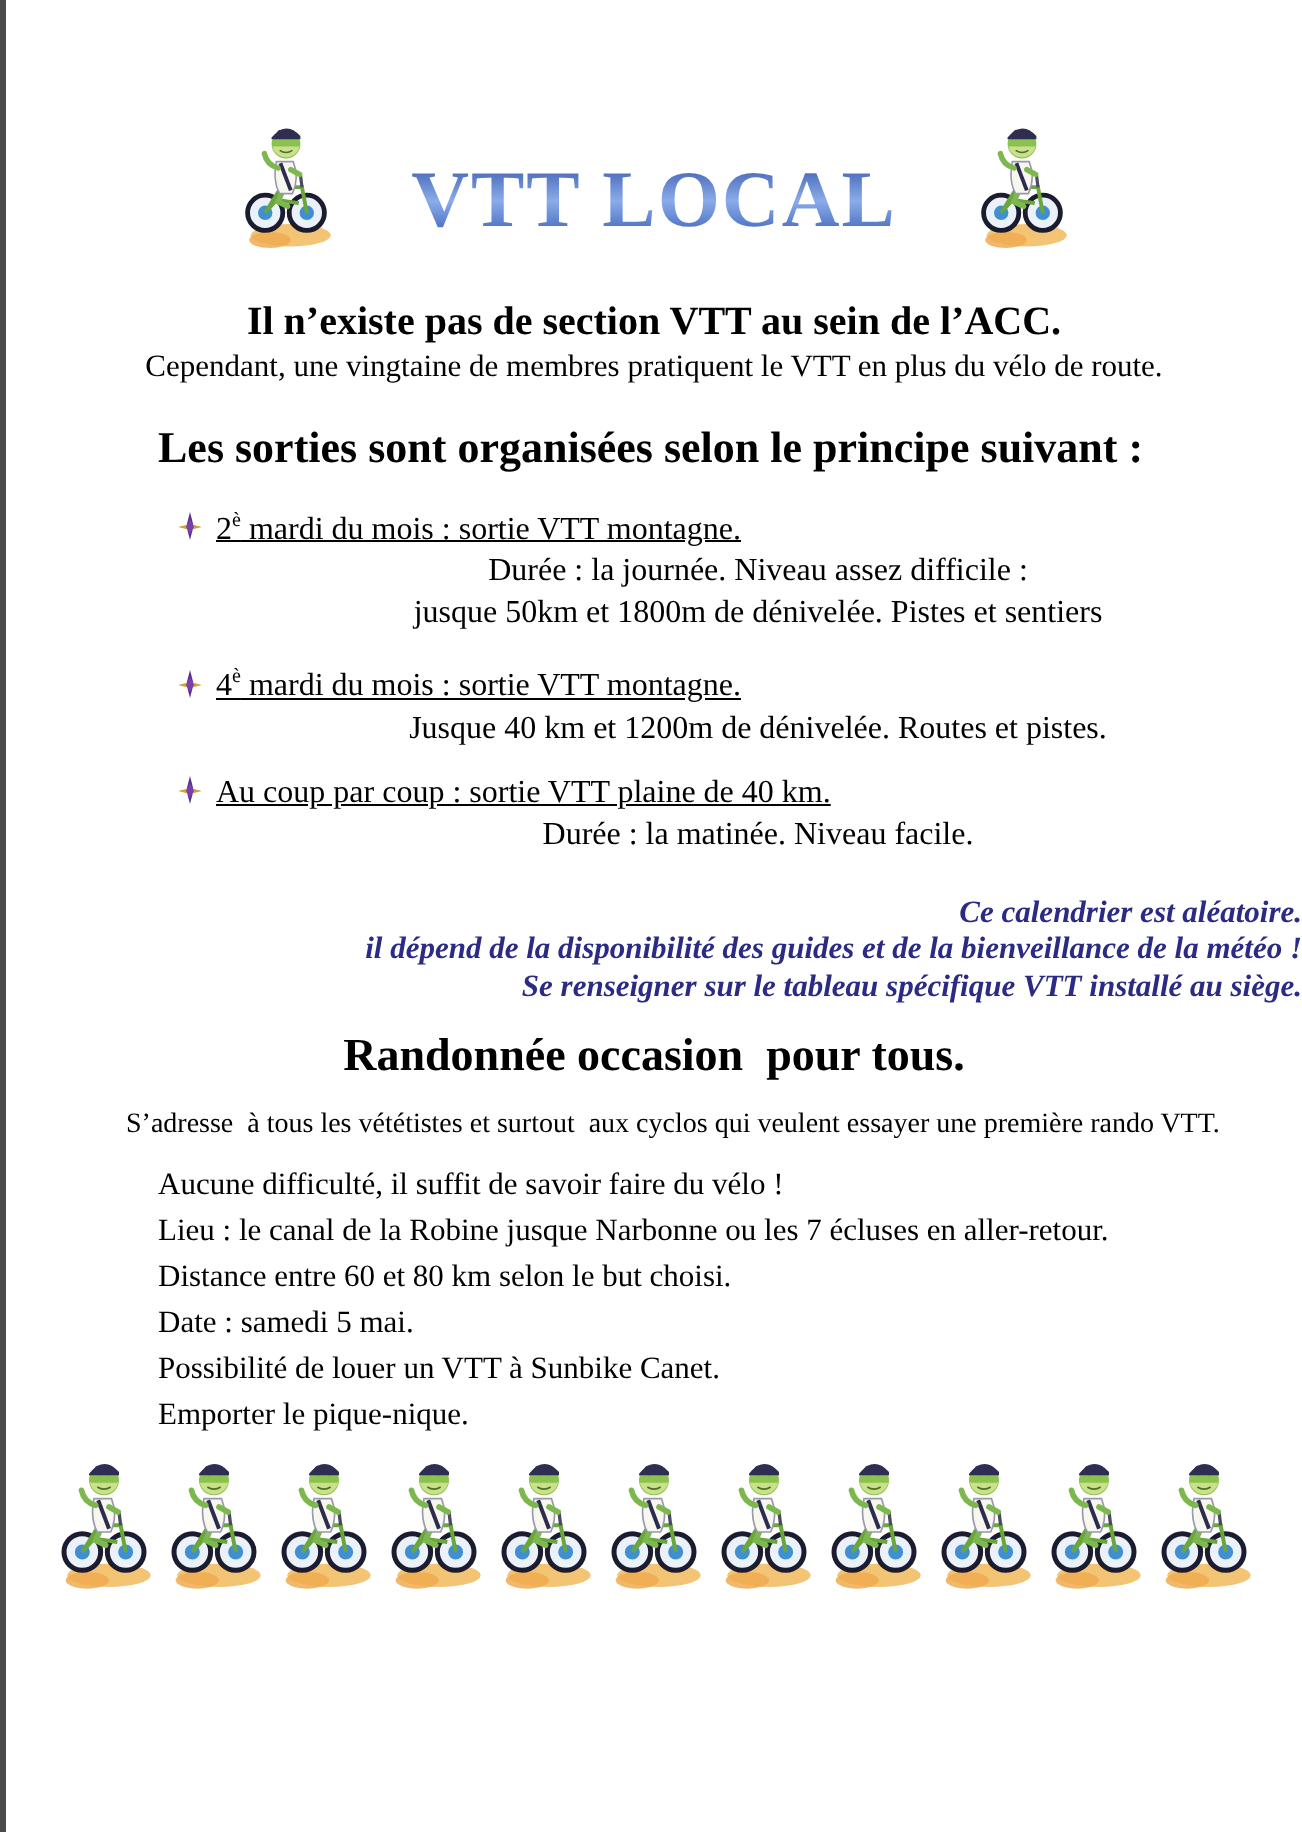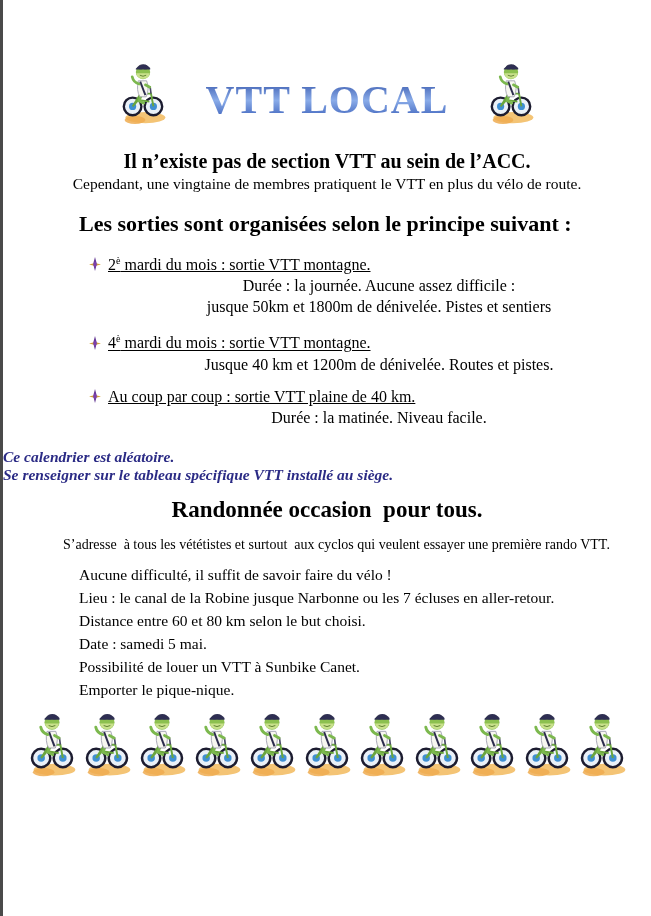--- a/index.html
+++ b/index.html
@@ -28,21 +28,21 @@
   .sorties-heading{font-size:22px;font-weight:bold;margin:18px 0 0 76px;}
 
   .bullets{margin:14px 0 0 86px;}
   .bullet{margin-bottom:12px;text-align:center;}
   .bullet-title{font-size:16px;display:flex;align-items:baseline;gap:7px;line-height:20px;}
   .bullet-title .bt-text{text-decoration:underline;}
   .bullet-title sup{font-size:10px;}
   .bullet-line{font-size:16px;line-height:21px;margin-left:18px;white-space:pre-wrap;}
   .star{position:relative;top:1px;flex:0 0 auto;}
 
-  .notice{margin-top:20px;text-align:left;font-weight:bold;font-style:italic;font-size:15.5px;line-height:18.5px;}
+  .notice{margin-top:20px;text-align:right;font-weight:bold;font-style:italic;font-size:15.5px;line-height:18.5px;}
 
   .rando-heading{text-align:center;font-size:23px;font-weight:bold;margin:12px 0 0;white-space:pre-wrap;}
   .audience{font-size:14px;margin:14px 0 0 60px;white-space:pre-wrap;}
 
   .body-lines{margin:14px 0 0 76px;}
   .body-line{font-size:15.5px;line-height:16px;margin:0 0 7px;white-space:pre-wrap;}
 
   .bottom-row{display:flex;justify-content:center;gap:5px;margin-top:4px;padding:0 18px;}
   .bottom-row .cyclist-slot{width:50px;height:76px;}
 </style>
@@ -109,21 +109,21 @@
   <div class="bullets" id="bullets">
       <div class="bullet">
         <div class="bullet-title">
           <svg class="star" width="12" height="14" viewBox="0 0 12 14">
             <polygon points="6,0 7.8,7 6,14 4.2,7" fill="#5b2d8e"></polygon>
             <polygon points="0,7.5 6,6 12,7.5 6,9" fill="#cfa23c"></polygon>
             <polygon points="6,3.5 8,7.5 6,11 4,7.5" fill="#7a3fae"></polygon>
           </svg>
           <span class="bt-text">2<sup>è</sup> mardi du mois : sortie VTT montagne.</span>
         </div>
-        <div class="bullet-line">Durée : la journée. Aucune assez difficile :</div>
+        <div class="bullet-line">Durée : la journée. Niveau assez difficile :</div>
         <div class="bullet-line">jusque 50km et 1800m de dénivelée. Pistes et sentiers</div>
       </div>
       <div class="bullet">
         <div class="bullet-title">
           <svg class="star" width="12" height="14" viewBox="0 0 12 14">
             <polygon points="6,0 7.8,7 6,14 4.2,7" fill="#5b2d8e"></polygon>
             <polygon points="0,7.5 6,6 12,7.5 6,9" fill="#cfa23c"></polygon>
             <polygon points="6,3.5 8,7.5 6,11 4,7.5" fill="#7a3fae"></polygon>
           </svg>
           <span class="bt-text">4<sup>è</sup> mardi du mois : sortie VTT montagne.</span>
@@ -138,20 +138,21 @@
             <polygon points="6,3.5 8,7.5 6,11 4,7.5" fill="#7a3fae"></polygon>
           </svg>
           <span class="bt-text">Au coup par coup : sortie VTT plaine de 40 km.</span>
         </div>
         <div class="bullet-line">Durée : la matinée. Niveau facile.</div>
       </div>
     </div>
 
   <div class="notice" id="notice" style="color: rgb(43, 43, 133);">
       <div>Ce calendrier est aléatoire.</div>
+      <div>il dépend de la disponibilité des guides et de la bienveillance de la météo !</div>
       <div>Se renseigner sur le tableau spécifique VTT installé au siège.</div>
     </div>
 
   <h2 class="rando-heading">Randonnée occasion  pour tous.</h2>
   <p class="audience">S’adresse  à tous les vététistes et surtout  aux cyclos qui veulent essayer une première rando VTT.</p>
 
   <div class="body-lines" id="body-lines">
       <p class="body-line">Aucune difficulté, il suffit de savoir faire du vélo !</p>
       <p class="body-line">Lieu : le canal de la Robine jusque Narbonne ou les 7 écluses en aller-retour.</p>
       <p class="body-line">Distance entre 60 et 80 km selon le but choisi.</p>

